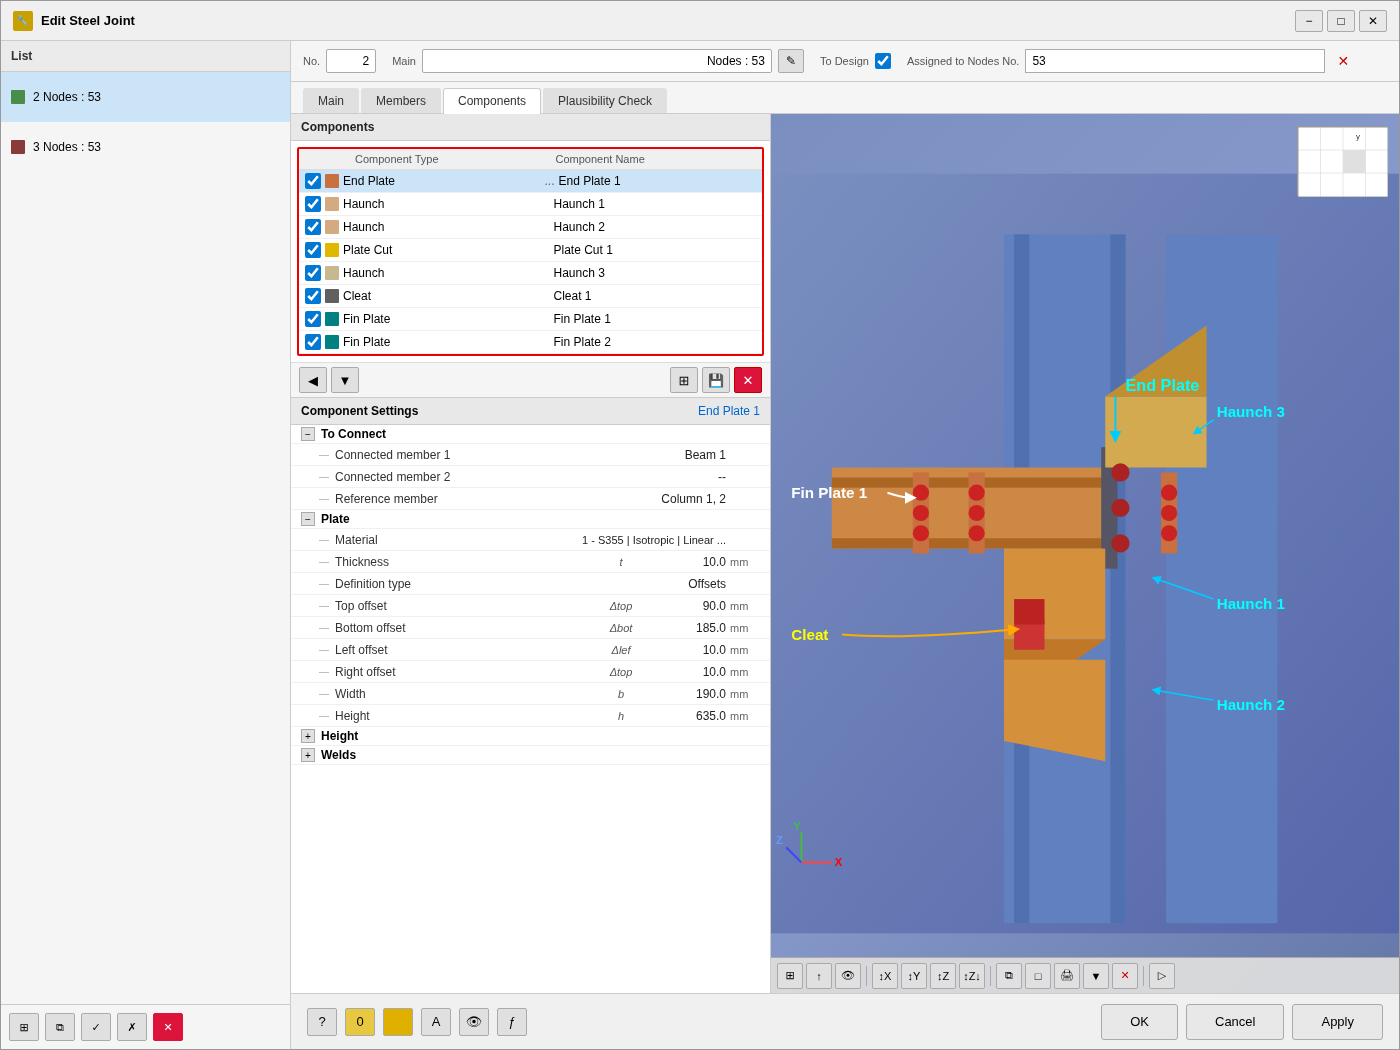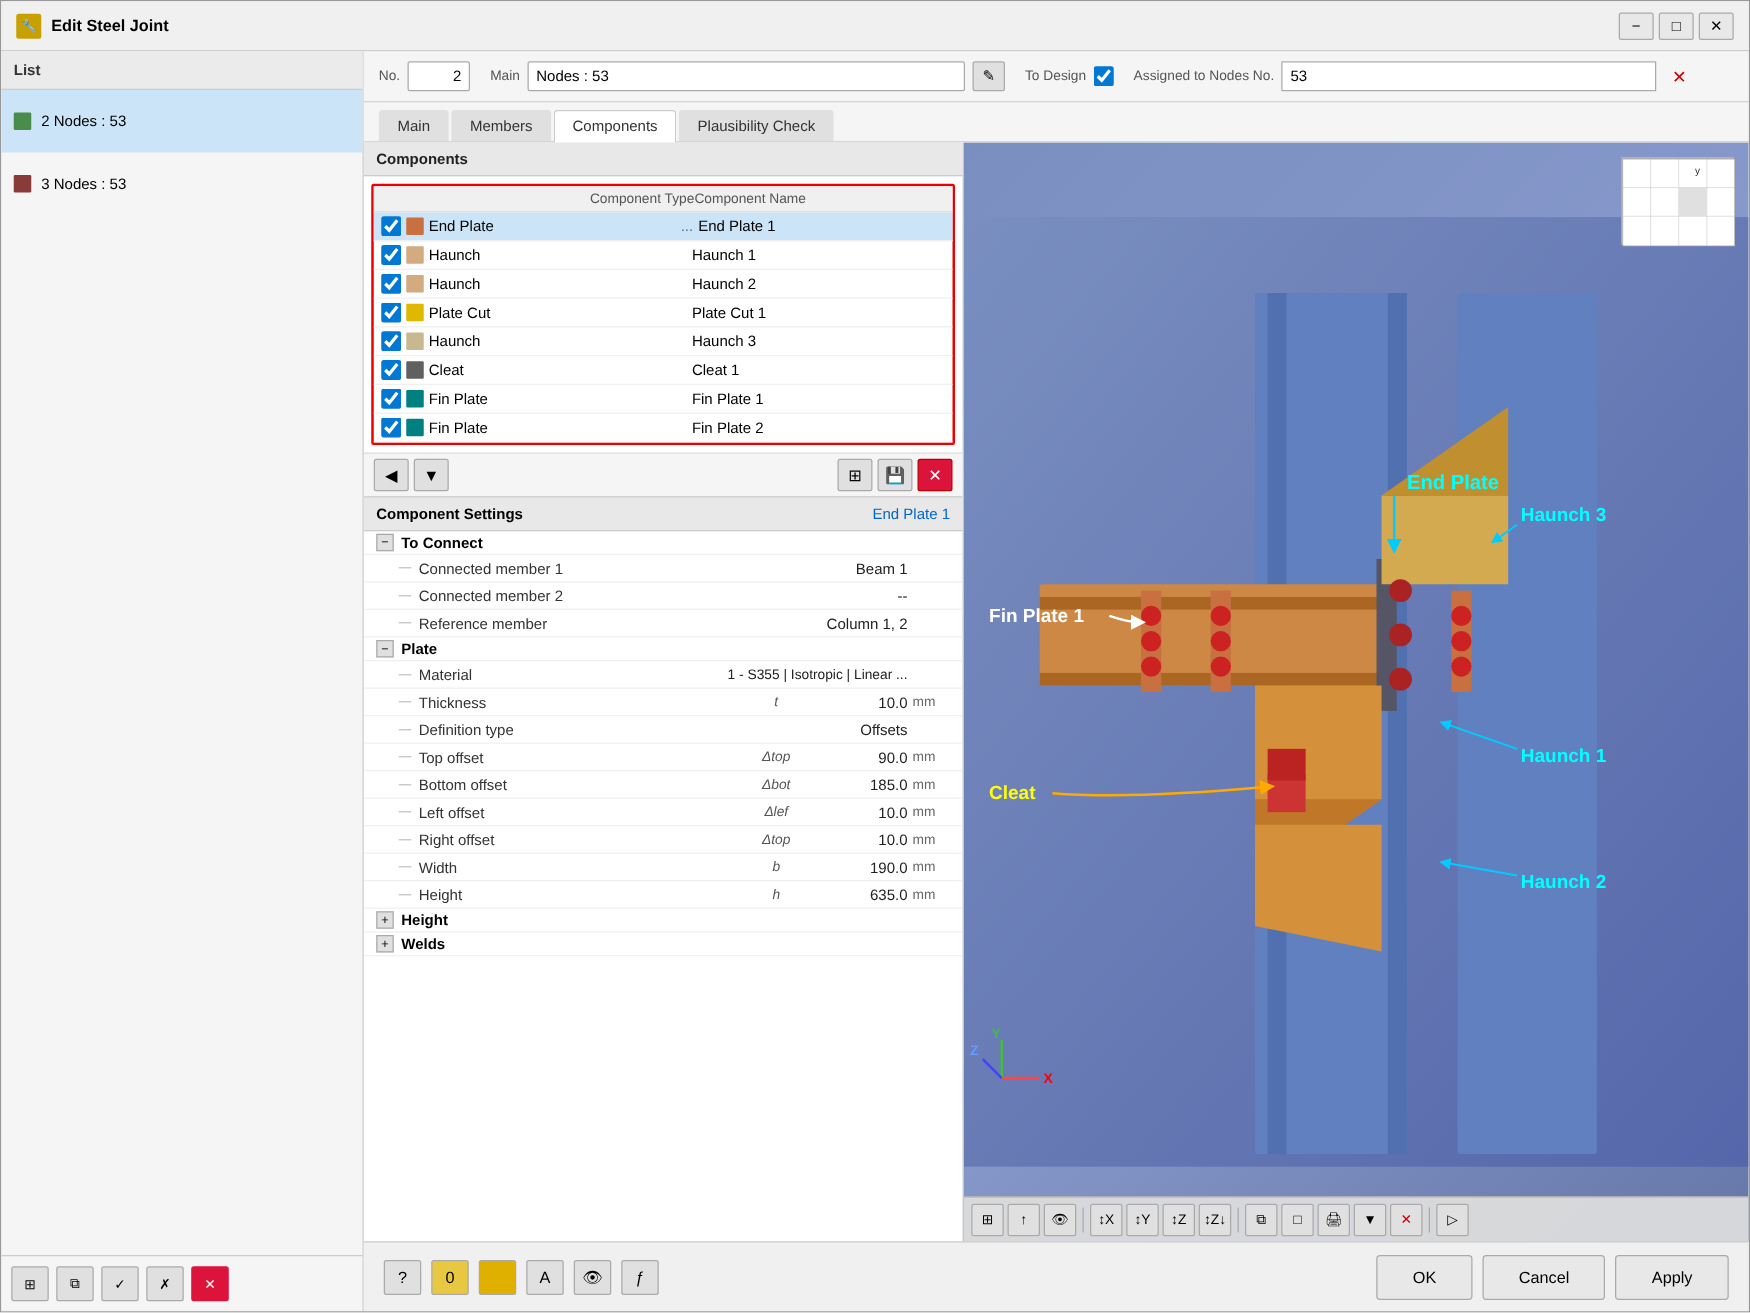--- a/index.html
+++ b/index.html
@@ -28,21 +28,21 @@
     .sidebar-footer-btn { width: 30px; height: 28px; border: 1px solid #aaa; background: #e0e0e0; display: flex; align-items: center; justify-content: center; cursor: pointer; border-radius: 2px; font-size: 11px; }
     .sidebar-footer-btn.red { background: #dc143c; color: white; border-color: #dc143c; }
 
     
     .right-panel { flex: 1; display: flex; flex-direction: column; }
 
     
     .top-fields { background: #f5f5f5; border-bottom: 1px solid #ccc; padding: 8px 12px; display: flex; align-items: center; gap: 16px; }
     .field-group { display: flex; align-items: center; gap: 6px; }
     .field-label { font-size: 11px; color: #555; }
-    .field-input { border: 1px solid #aaa; background: white; padding: 3px 6px; font-size: 12px; border-radius: 2px; height: 24px; }
+    .field-input { border: 1px solid #aaa; background: white; padding: 3px 6px; font-size: 12px; border-radius: 2px; height: 24px; text-align: right; }
     .field-input.no-number { width: 50px; text-align: right; }
     .field-input.name-input { width: 350px; }
     .edit-btn { width: 26px; height: 24px; border: 1px solid #aaa; background: #e0e0e0; display: flex; align-items: center; justify-content: center; cursor: pointer; border-radius: 2px; }
     .checkbox-field { width: 16px; height: 16px; accent-color: #0078d4; }
     .assigned-input { width: 300px; border: 1px solid #aaa; background: white; padding: 3px 6px; font-size: 12px; height: 24px; }
     .clear-btn { width: 24px; height: 24px; border: none; background: transparent; cursor: pointer; color: #c00; font-size: 14px; display: flex; align-items: center; justify-content: center; }
 
     
     .tabs { display: flex; padding: 6px 12px 0; gap: 2px; background: #f5f5f5; border-bottom: 1px solid #ccc; }
     .tab { padding: 5px 14px; font-size: 12px; cursor: pointer; border: 1px solid transparent; border-bottom: none; border-radius: 3px 3px 0 0; background: #e0e0e0; color: #333; }
@@ -55,21 +55,21 @@
     .left-panel { width: 480px; display: flex; flex-direction: column; background: white; border-right: 1px solid #ccc; overflow-y: auto; }
 
     
     .section-header { background: #e8e8e8; padding: 6px 10px; font-weight: 600; font-size: 12px; color: #222; border-bottom: 1px solid #ccc; }
 
     
     .components-table { border: 2px solid #e00; margin: 6px; border-radius: 2px; }
     .comp-table-header { display: flex; padding: 4px 6px; background: #f0f0f0; border-bottom: 1px solid #ddd; }
     .comp-col-check { width: 26px; }
     .comp-col-color { width: 20px; }
-    .comp-col-type { flex: 1; font-size: 11px; color: #555; text-align: right; padding-left: 4px; }
+    .comp-col-type { flex: 1; font-size: 11px; color: #555; text-align: left; padding-left: 4px; }
     .comp-col-name { flex: 1; font-size: 11px; color: #555; }
     .comp-row { display: flex; align-items: center; padding: 3px 6px; border-bottom: 1px solid #f0f0f0; cursor: pointer; }
     .comp-row.selected { background: #cce4f7; }
     .comp-check { width: 16px; height: 16px; accent-color: #0078d4; margin-right: 4px; }
     .comp-color-box { width: 14px; height: 14px; border-radius: 1px; margin-right: 4px; flex-shrink: 0; }
     .comp-type { flex: 1; font-size: 12px; }
     .comp-dots { font-size: 12px; color: #666; padding: 0 4px; }
     .comp-name { flex: 1; font-size: 12px; }
 
     

